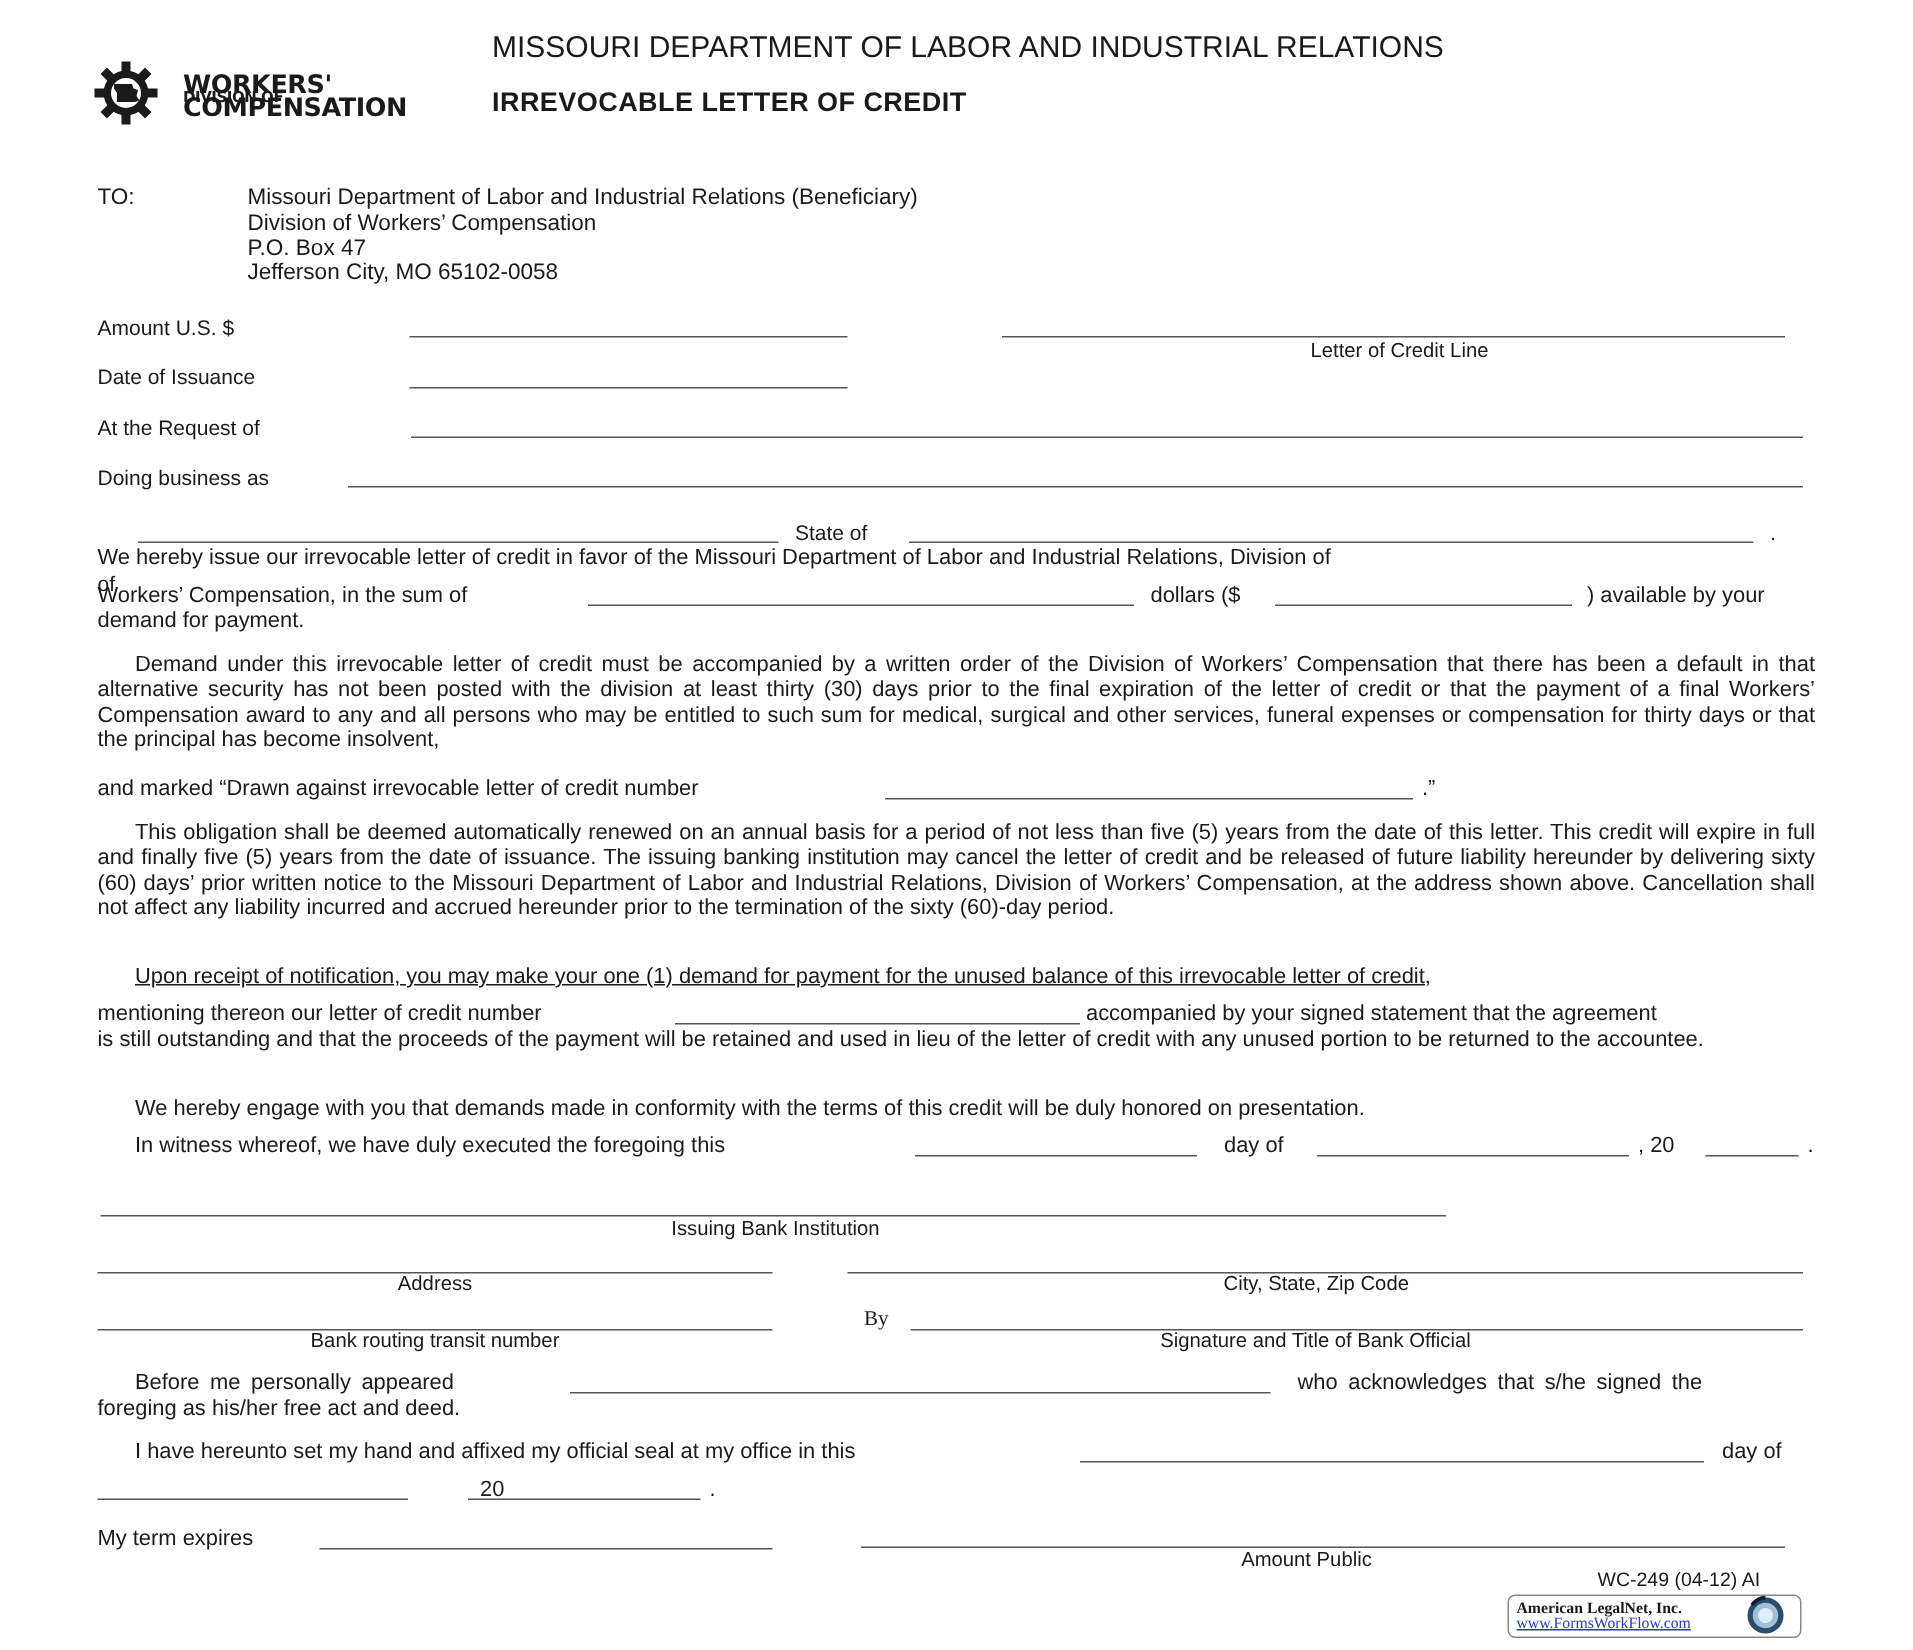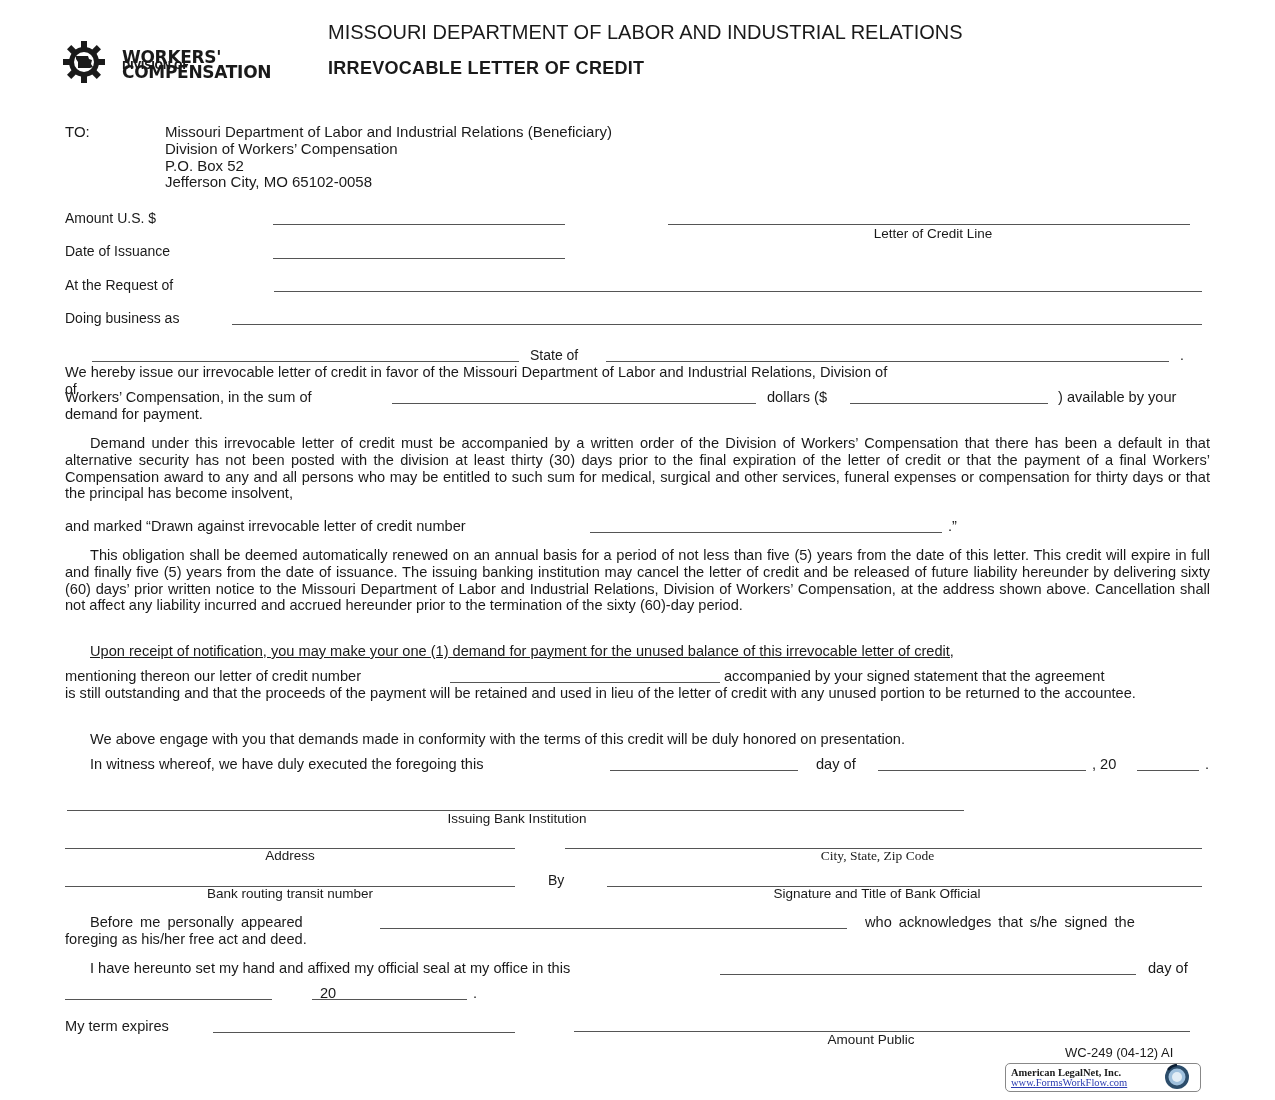--- a/index.html
+++ b/index.html
@@ -38,21 +38,21 @@
   <div class="logo-text abs" style="left:60px; top:9px; font-size:17px;">WORKERS'</div>
   <div class="logo-text abs" style="left:60px; top:24px; font-size:17px;text-align:right;">COMPENSATION</div>
 </div>
 
 <div class="abs" style="left:328px; top:21px; font-size:20px;">MISSOURI DEPARTMENT OF LABOR AND INDUSTRIAL RELATIONS</div>
 <div class="abs" style="left:328px; top:58px; font-size:18px; font-weight:bold; letter-spacing:0.3px;">IRREVOCABLE LETTER OF CREDIT</div>
 
 <div class="abs t15" style="left:65px; top:123px;">TO:</div>
 <div class="abs t15" style="left:165px; top:123px;">Missouri Department of Labor and Industrial Relations (Beneficiary)</div>
 <div class="abs t15" style="left:165px; top:140px;">Division of Workers’ Compensation</div>
-<div class="abs t15" style="left:165px; top:157px;">P.O. Box 52</div>
+<div class="abs t15" style="left:165px; top:157px;">P.O. Box 47</div>
 <div class="abs t15" style="left:165px; top:173px;">Jefferson City, MO 65102-0058</div>
 
 <div class="abs t14" style="left:65px; top:210px;">Amount U.S. $</div>
 <div class="blank" style="left:273px; top:224px; width:292px;"></div>
 <div class="blank" style="left:668px; top:224px; width:522px;"></div>
 <div class="lbl" style="left:668px; top:226px; width:530px;">Letter of Credit Line</div>
 
 <div class="abs t14" style="left:65px; top:243px;">Date of Issuance</div>
 <div class="blank" style="left:273px; top:258px; width:292px;"></div>
 
@@ -83,41 +83,41 @@
 <div class="abs" style="left:948px; top:518px; font-size:14.6px;">.”</div>
 
 <div class="para" style="top:547px;"><span class="ind"></span><span>This obligation shall be deemed automatically renewed on an annual basis for a period of not less than five (5) years from the date of this letter. This credit will expire in full and finally five (5) years from the date of issuance. The issuing banking institution may cancel the letter of credit and be released of future liability hereunder by delivering sixty (60) days’ prior written notice to the Missouri Department of Labor and Industrial Relations, Division of Workers’ Compensation, at the address shown above. Cancellation shall not affect any liability incurred and accrued hereunder prior to the termination of the sixty (60)-day period.</span></div>
 
 <div class="abs" style="left:90px; top:643px; font-size:14.6px;text-decoration:underline;">Upon receipt of notification, you may make your one (1) demand for payment for the unused balance of this irrevocable letter of credit,</div>
 <div class="abs" style="left:65px; top:668px; font-size:14.6px;">mentioning thereon our letter of credit number</div>
 <div class="blank" style="left:450px; top:682px; width:270px;"></div>
 <div class="abs" style="left:724px; top:668px; font-size:14.6px;">accompanied by your signed statement that the agreement</div>
 <div class="para" style="top:685px;">is still outstanding and that the proceeds of the payment will be retained and used in lieu of the letter of credit with any unused portion to be returned to the accountee.</div>
 
-<div class="abs" style="left:90px; top:731px; font-size:14.6px;">We above engage with you that demands made in conformity with the terms of this credit will be duly honored on presentation.</div>
+<div class="abs" style="left:90px; top:731px; font-size:14.6px;">We hereby engage with you that demands made in conformity with the terms of this credit will be duly honored on presentation.</div>
 
 <div class="abs" style="left:90px; top:756px; font-size:14.6px;">In witness whereof, we have duly executed the foregoing this</div>
 <div class="blank" style="left:610px; top:770px; width:188px;"></div>
 <div class="abs" style="left:816px; top:756px; font-size:14.6px;">day of</div>
 <div class="blank" style="left:878px; top:770px; width:208px;"></div>
 <div class="abs" style="left:1092px; top:756px; font-size:14.6px;">,  20</div>
 <div class="blank" style="left:1137px; top:770px; width:62px;"></div>
 <div class="abs" style="left:1205px; top:756px; font-size:14.6px;">.</div>
 
 <div class="blank" style="left:67px; top:810px; width:897px;"></div>
 <div class="lbl" style="left:67px; top:811px; width:900px;">Issuing Bank Institution</div>
 
 <div class="blank" style="left:65px; top:848px; width:450px;"></div>
 <div class="lbl" style="left:65px; top:848px; width:450px;">Address</div>
 <div class="blank" style="left:565px; top:848px; width:637px;"></div>
-<div class="lbl" style="left:565px; top:848px; width:625px;font-family:Liberation Serif, serif;">City, State, Zip Code</div>
+<div class="lbl" style="left:565px; top:848px; width:625px;">City, State, Zip Code</div>
 
 <div class="blank" style="left:65px; top:886px; width:450px;"></div>
 <div class="lbl" style="left:65px; top:886px; width:450px;">Bank routing transit number</div>
-<div class="abs t14" style="left:548px; top:872px;">By</div>
+<div class="abs t14" style="left:576px; top:872px;font-family:Liberation Serif, serif;">By</div>
 <div class="blank" style="left:607px; top:886px; width:595px;"></div>
 <div class="lbl" style="left:607px; top:886px; width:540px;">Signature and Title of Bank Official</div>
 
 <div class="abs" style="left:90px; top:914px; font-size:14.6px; word-spacing:3px;">Before me personally appeared</div>
 <div class="blank" style="left:380px; top:928px; width:467px;"></div>
 <div class="abs" style="left:865px; top:914px; font-size:14.6px; word-spacing:3px;">who acknowledges that s/he signed the</div>
 <div class="abs" style="left:65px; top:931px; font-size:14.6px;">foreging as his/her free act and deed.</div>
 
 <div class="abs" style="left:90px; top:960px; font-size:14.6px;">I have hereunto set my hand and affixed my official seal at my office in this</div>
 <div class="blank" style="left:720px; top:974px; width:416px;"></div>

